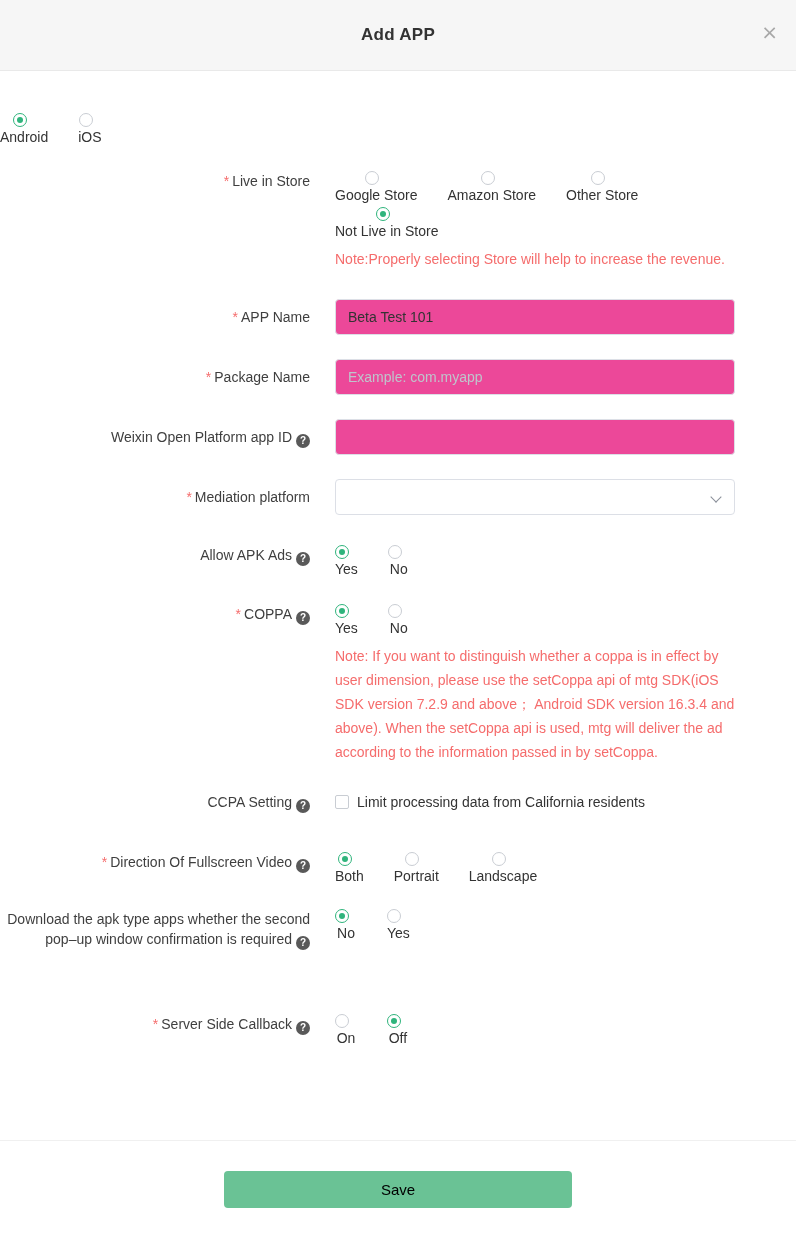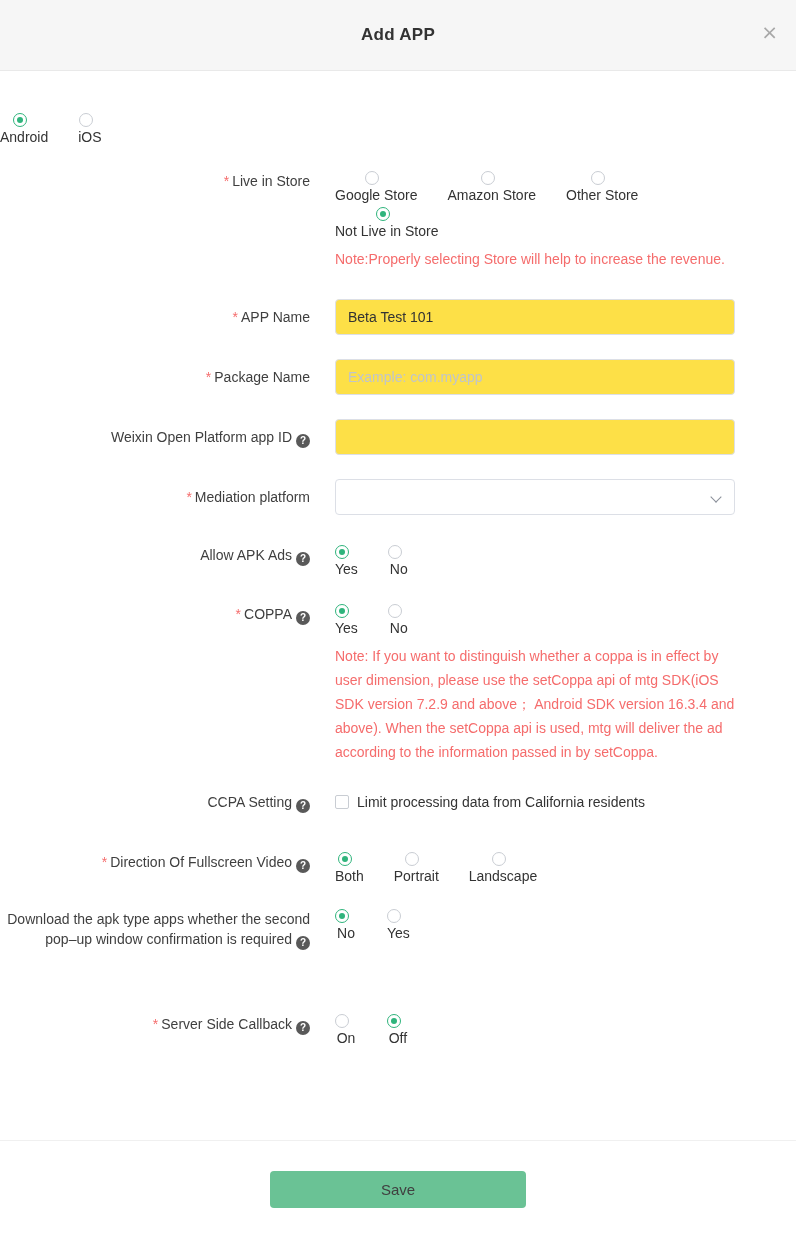--- a/index.html
+++ b/index.html
@@ -79,21 +79,21 @@
     width: 14px; height: 14px; border: 1px solid #c9cdd3; border-radius: 2px;
     background: #fff; margin-right: 8px; flex: 0 0 14px;
   }
 
   
   .text-input {
     width: 400px; height: 36px;
     border: 1px solid #dcdfe6; border-radius: 4px;
     padding: 16px 12px; font-size: 14px; color: #333;
     font-family: "Liberation Sans", sans-serif;
-    outline: none; background: #fde047;
+    outline: none; background: #ec4899;
   }
   .text-input::placeholder { color: #bfc4cc; }
 
   .select {
     width: 400px; height: 36px;
     border: 1px solid #dcdfe6; border-radius: 4px;
     background: #fff; position: relative; cursor: pointer;
     display: flex; align-items: center; padding: 0 30px 0 12px;
   }
   .chevron {
@@ -119,23 +119,23 @@
 
   
   .modal-footer {
     flex: 0 0 auto;
     border-top: 1px solid #f0f0f0;
     height: 96px;
     display: flex; align-items: flex-start; justify-content: center;
     padding-top: 30px;
   }
   .save-btn {
-    width: 256px; height: 37px;
+    width: 348px; height: 37px;
     background: var(--save, #6ac295);
-    color: #404040; font-size: 15px;
+    color: #000000; font-size: 15px;
     border: none; border-radius: 4px; cursor: pointer;
     font-family: "Liberation Sans", sans-serif;
   }
 </style>
 </head>
 <body>
 
 <div class="modal">
 
   <div class="modal-header">

